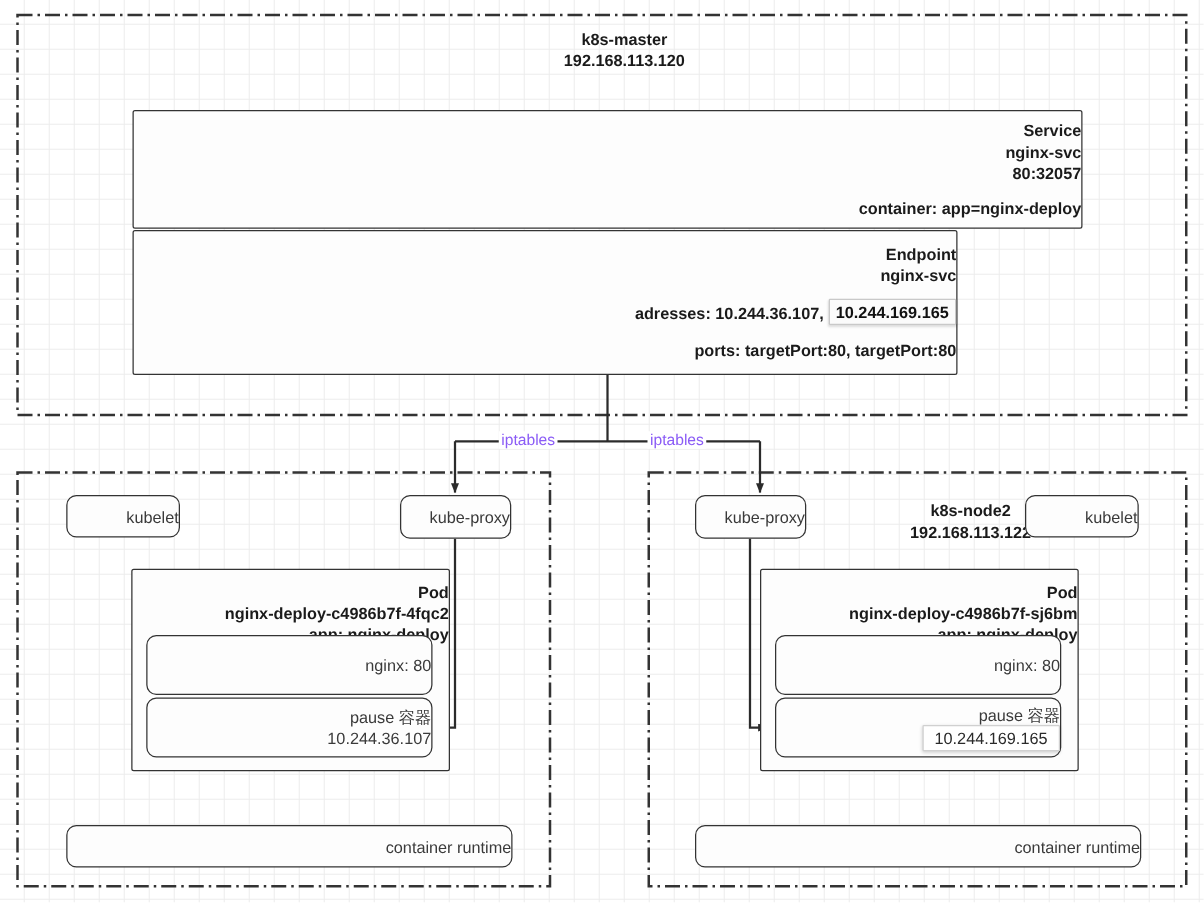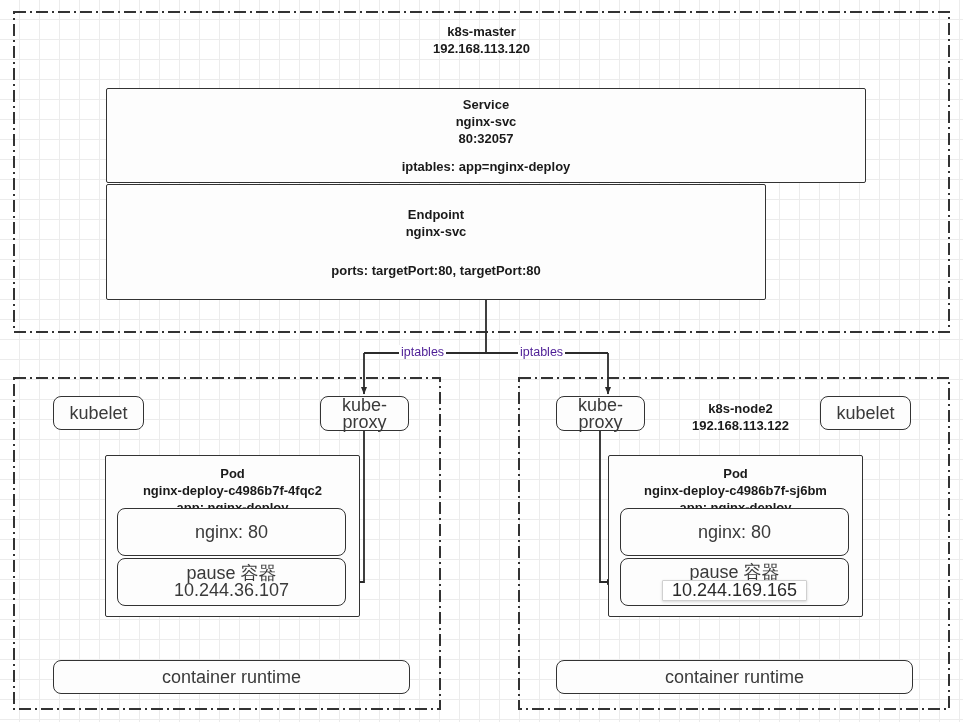--- a/index.html
+++ b/index.html
@@ -31,46 +31,47 @@
   }
 
   
   .box {
     position: absolute;
     box-sizing: border-box;
     border: 1.6px solid #333333;
     background: #fdfdfd;
     display: flex;
     flex-direction: column;
-    align-items: center;
+    align-items: flex-end;
     justify-content: center;
     text-align: center;
   }
   .box.sq { border-radius: 2px; }
   .box.rnd { border-radius: 8px; }
 
   .t-bold {
     font-weight: bold;
     font-size: 13px;
     line-height: 17px;
     color: #1a1a1a;
   }
   .t-reg {
     font-weight: normal;
-    font-size: 18px;
+    font-size: 13px;
     line-height: 17px;
     color: #3a3a3a;
   }
   .t-node {
     position: absolute;
     text-align: center;
     font-weight: bold;
     font-size: 13px;
     line-height: 17px;
     color: #1a1a1a;
+    margin-left: 36px;
   }
   .spacer { height: 11px; }
 
   .hl {
     display: inline-block;
     background: #fbfbfb;
     border: 1px solid #c9c9c9;
     border-radius: 1px;
     padding: 1px 5px 1px 5px;
     box-shadow: 0 1px 2px rgba(0,0,0,0.13);
@@ -94,21 +95,21 @@
   #wires {
     position: absolute;
     left: 0; top: 0;
     width: 963px;
     height: 722px;
     pointer-events: none;
   }
   .wirelabel {
     position: absolute;
     font-size: 12.5px;
-    color: #4c1d95;
+    color: #8b5cf6;
     background: #ffffff;
     padding: 0 2px;
     white-space: nowrap;
   }
 </style>
 </head>
 <body>
 
 <div id="canvas">
 
@@ -147,27 +148,31 @@
   <div class="t-node" style="left:0; right:0; top:23px;">
     <div>k8s-master</div>
     <div>192.168.113.120</div>
   </div>
 
   <div class="box sq" style="left:106px; top:88px; width:760px; height:95px;">
     <div class="t-bold">Service</div>
     <div class="t-bold">nginx-svc</div>
     <div class="t-bold">80:32057</div>
     <div class="spacer"></div>
-    <div class="t-bold">iptables: app=nginx-deploy</div>
+    <div class="t-bold">container: app=nginx-deploy</div>
   </div>
 
   <div class="box sq" style="left:106px; top:184px; width:660px; height:116px;">
     <div class="t-bold">Endpoint</div>
     <div class="t-bold">nginx-svc</div>
     <div class="spacer"></div>
+    <div class="t-bold">
+      <span>adresses: 10.244.36.107,</span>
+      <span class="hl">10.244.169.165</span>
+    </div>
     <div class="spacer"></div>
     <div class="t-bold">ports: targetPort:80, targetPort:80</div>
   </div>
 
   <div class="box rnd" style="left:53px; top:396px; width:91px; height:34px;">
     <div class="t-reg">kubelet</div>
   </div>
 
 
   <div class="box rnd" style="left:320px; top:396px; width:89px; height:35px;">

